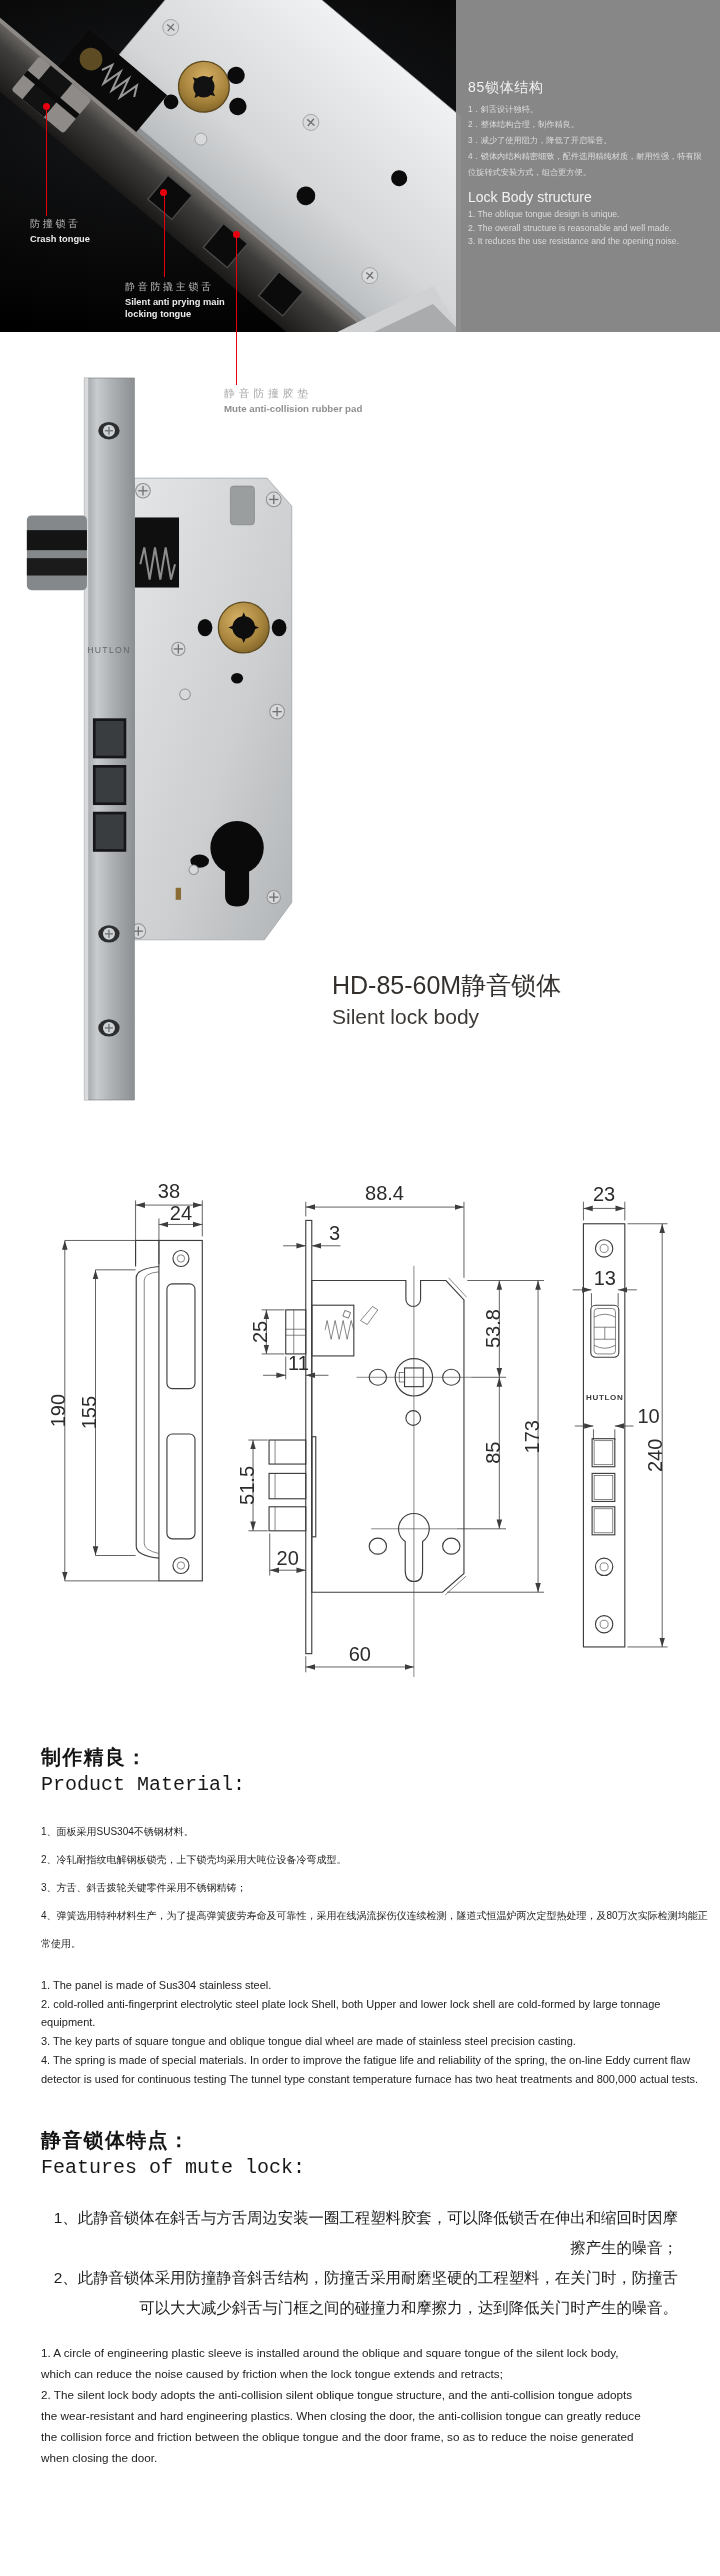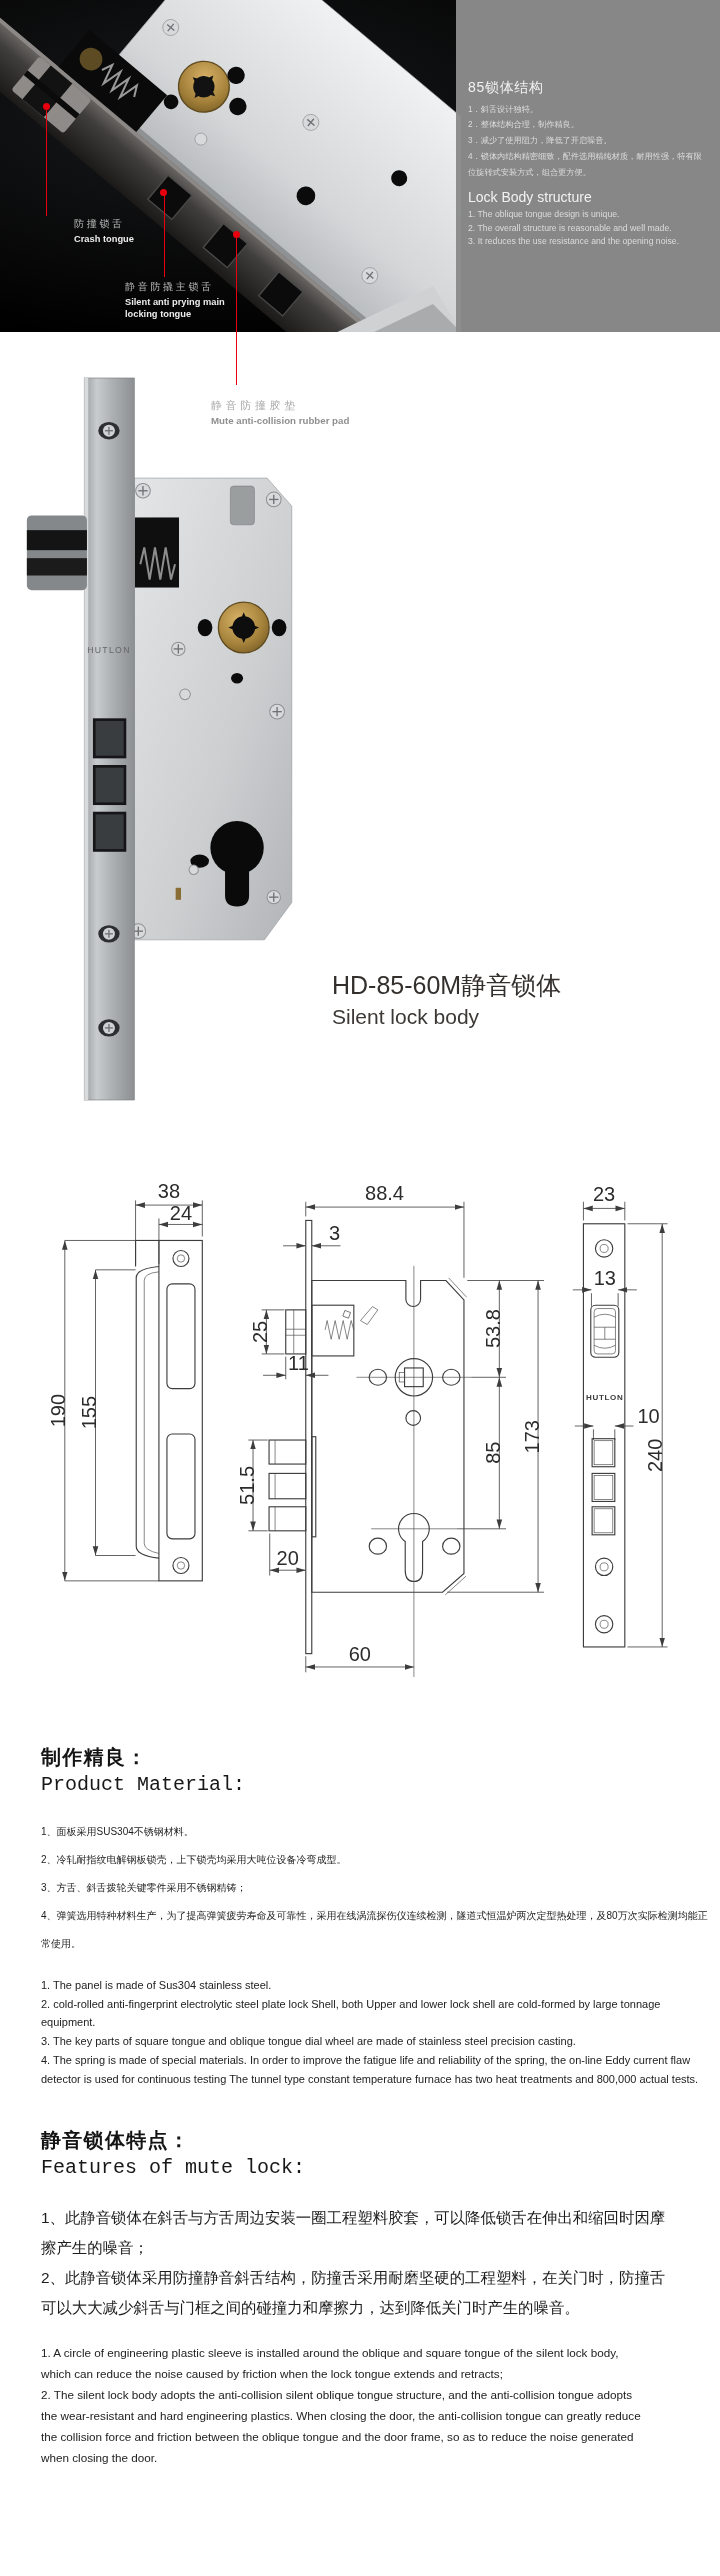--- a/index.html
+++ b/index.html
@@ -29,21 +29,21 @@
   #product-title .en{font-size:21px;color:#3c3835;font-weight:400;margin:2.7px 0 0 0;}
   
   .text-section{position:absolute;left:41px;width:676px;}
   .sec-title-cn{font-size:20px;font-weight:600;color:#141414;margin:0;letter-spacing:1.3px;}
   .sec-title-en{font-size:20px;font-weight:400;color:#181818;margin:2px 0 0 0;font-family:Liberation Mono, monospace;}
   #material .cn-list{margin-top:22px;}
   #material .cn-list p{font-size:10px;line-height:28px;margin:0;color:#1d1d1d;}
   #material .en-list{margin-top:18px;}
   #material .en-list p{font-size:11px;line-height:18.7px;margin:0;color:#222;}
   #features .cn-list{margin-top:24px;width:637px;}
-  #features .cn-list p{font-size:15.4px;line-height:30px;margin:0;color:#1d1d1d;}
+  #features .cn-list p{font-size:15.4px;line-height:30px;margin:0;color:#1d1d1d;text-align:right;}
   #features .en-list{margin-top:19.4px;width:604px;}
   #features .en-list p{font-size:11.7px;line-height:21px;margin:0;color:#222;}
   
   #drawings{position:absolute;left:0;top:1135px;}
   .obj{fill:none;stroke:#3d3d3d;stroke-width:1.7px;}
   .thin{fill:none;stroke:#4a4a4a;stroke-width:1px;}
   .dim{fill:none;stroke:#3d3d3d;stroke-width:1.2px;}
   .dimt{fill:#2c2c2c;font-size:30px;font-family:"Liberation Sans",sans-serif;}
 </style>
 </head>
@@ -143,29 +143,29 @@
     </div>
   </div>
 
   <div class="red-dot" style="left:43px;top:103px;"></div>
   <div class="red-line" style="left:46px;top:107px;height:109px;"></div>
   <div class="red-dot" style="left:160px;top:189px;"></div>
   <div class="red-line" style="left:164px;top:193px;height:84px;"></div>
   <div class="red-dot" style="left:233px;top:231px;"></div>
   <div class="red-line" style="left:236px;top:235px;height:150px;"></div>
 
-  <div class="callout" id="callout-1" style="left:30px;top:217px;margin-left:44px;">
+  <div class="callout" id="callout-1" style="left:30px;top:217px;">
     <div class="cn">防撞锁舌</div>
     <div class="en">Crash tongue</div>
   </div>
   <div class="callout" id="callout-2" style="left:125px;top:280px;width:110px;">
     <div class="cn">静音防撬主锁舌</div>
     <div class="en">Silent anti prying main locking tongue</div>
   </div>
-  <div class="callout" id="callout-3" style="left:211px;top:387px;margin-top:12px;">
+  <div class="callout" id="callout-3" style="left:224px;top:387px;">
     <div class="cn">静音防撞胶垫</div>
     <div class="en">Mute anti-collision rubber pad</div>
   </div>
 
   <svg style="position:absolute;left:0;top:374px;" width="334" height="734" viewBox="0 560 500 1100">
     <defs>
       <linearGradient id="pg-plate" x1="0" y1="0" x2="1" y2="0">
         <stop offset="0" stop-color="#9a9da0"></stop>
           <stop offset="0.25" stop-color="#c9ccce"></stop>
         <stop offset="0.55" stop-color="#aeb1b3"></stop>

